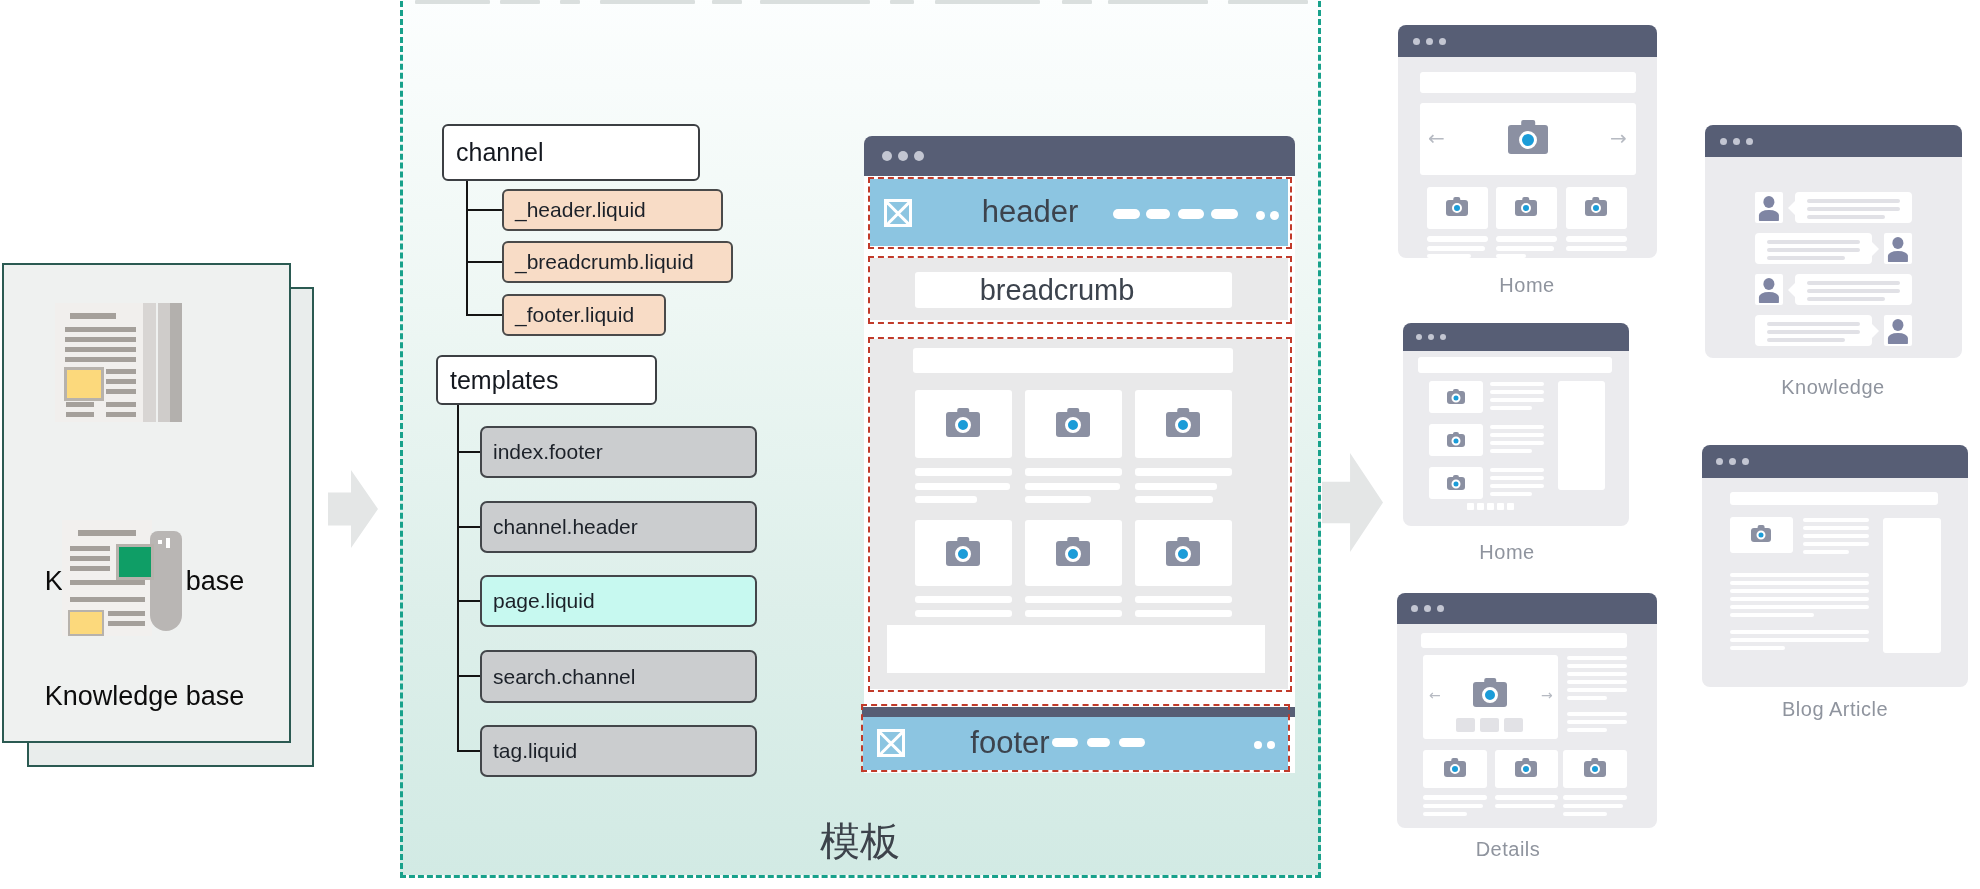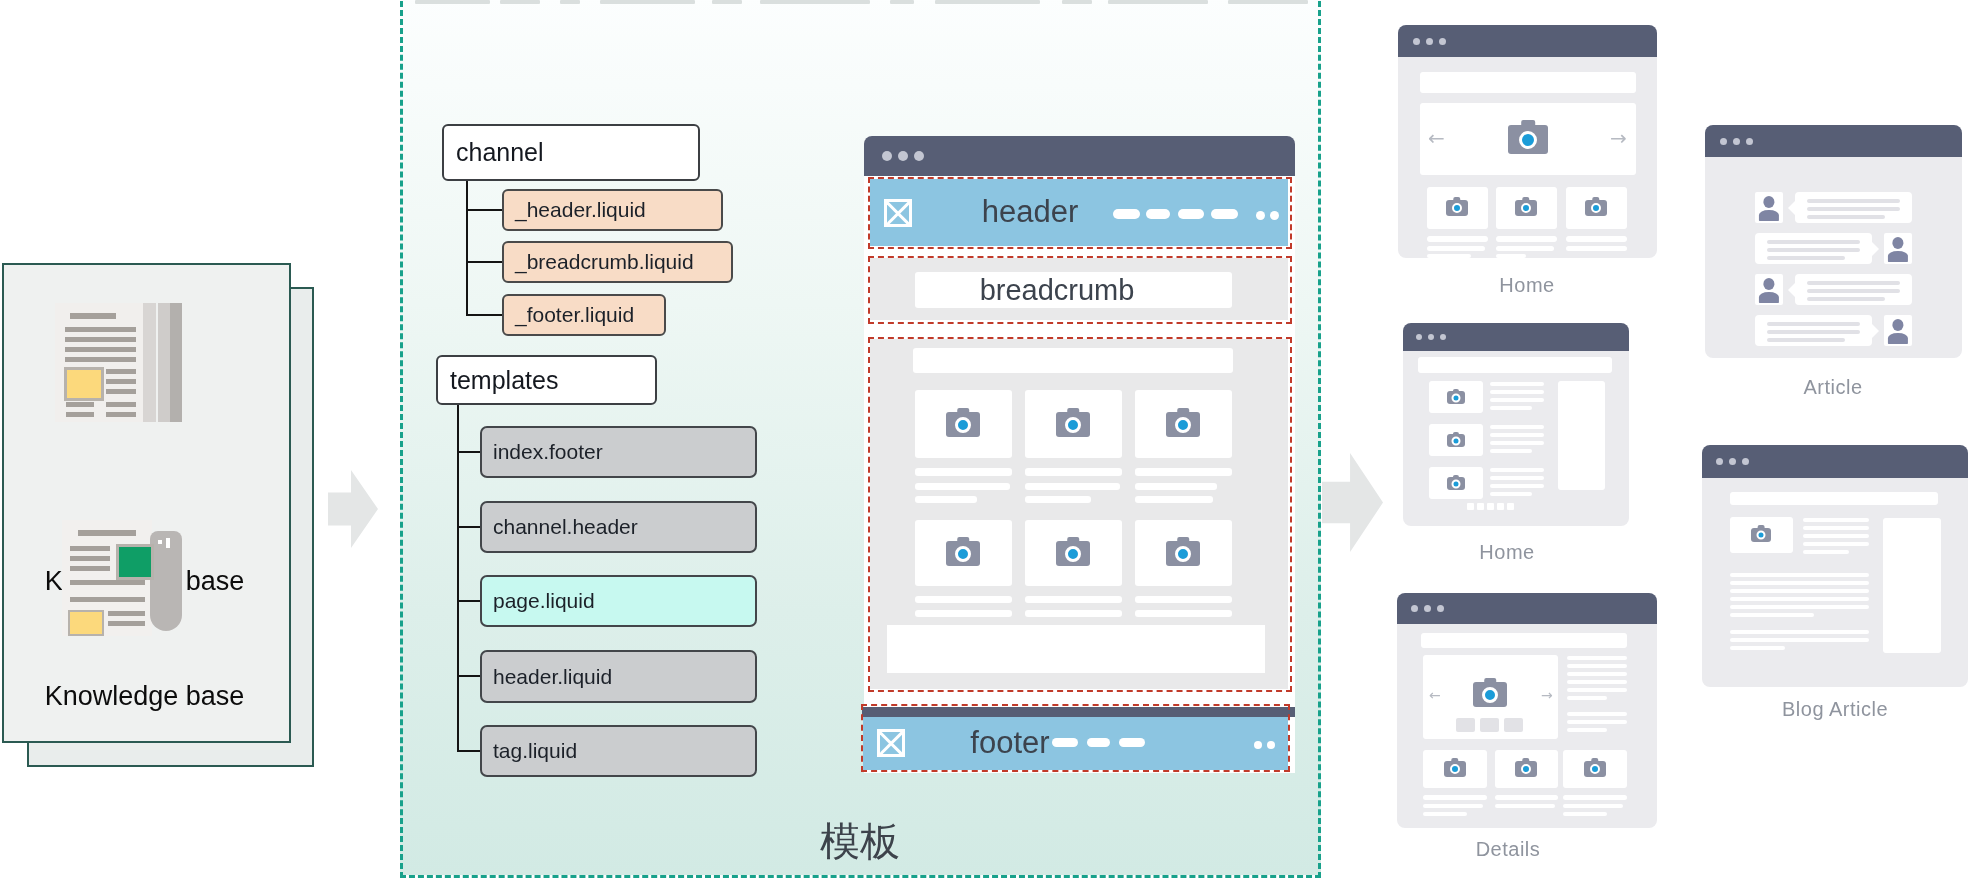--- a/index.html
+++ b/index.html
@@ -143,21 +143,21 @@
   <div class="tline" style="left:457px;top:405px;width:2px;height:346px;"></div>
   <div class="tline" style="left:457px;top:451px;width:23px;height:2px;"></div>
   <div class="tline" style="left:457px;top:526px;width:23px;height:2px;"></div>
   <div class="tline" style="left:457px;top:600px;width:23px;height:2px;"></div>
   <div class="tline" style="left:457px;top:675px;width:23px;height:2px;"></div>
   <div class="tline" style="left:457px;top:750px;width:23px;height:2px;"></div>
   <div class="rootbox" style="left:436px;top:355px;width:221px;height:50px;">templates</div>
   <div class="fbox" style="left:480px;top:426px;width:277px;height:52px;">index.footer</div>
   <div class="fbox" style="left:480px;top:501px;width:277px;height:52px;">channel.header</div>
   <div class="fbox cyan" style="left:480px;top:575px;width:277px;height:52px;">page.liquid</div>
-  <div class="fbox" style="left:480px;top:650px;width:277px;height:53px;">header.liquid</div>
+  <div class="fbox" style="left:480px;top:650px;width:277px;height:53px;">search.channel</div>
   <div class="fbox" style="left:480px;top:725px;width:277px;height:52px;">tag.liquid</div>
 
   <div class="abs" style="left:864px;top:136px;width:431px;height:637px;background:#fff;border-radius:8px 8px 0 0;"></div>
   <div class="titlebar" style="left:864px;top:136px;width:431px;height:40px;"></div>
   <div class="tdots" style="left:882px;top:151px;">
     <i style="width:10px;height:10px;"></i>
       <i style="width:10px;height:10px;"></i>
       <i style="width:10px;height:10px;"></i>
   </div>
 
@@ -282,21 +282,21 @@
     <div class="bub tl" style="left:1795px;top:274px;width:117px;height:31px;"></div>
     <div class="gln" style="left:1807px;top:281px;width:93px;height:4px;"></div>
     <div class="gln" style="left:1807px;top:289px;width:93px;height:4px;"></div>
     <div class="gln" style="left:1807px;top:297px;width:78px;height:4px;"></div>
 
     <div class="bub tr" style="left:1755px;top:315px;width:117px;height:31px;"></div>
     <div class="av" style="left:1884px;top:315px;width:28px;height:31px;"></div>
     <div class="gln" style="left:1767px;top:322px;width:93px;height:4px;"></div>
     <div class="gln" style="left:1767px;top:330px;width:93px;height:4px;"></div>
     <div class="gln" style="left:1767px;top:338px;width:78px;height:4px;"></div>
-    <div class="plabel" style="left:1753px;top:376px;width:160px;">Article</div>
+    <div class="plabel" style="left:1753px;top:376px;width:160px;">Knowledge</div>
   </div>
 
   <div>
     <div class="titlebar" style="left:1403px;top:323px;width:226px;height:28px;"></div>
     <div class="tdots" style="left:1416px;top:334px;">
       <i style="width:6px;height:6px;"></i>
         <i style="width:6px;height:6px;"></i>
         <i style="width:6px;height:6px;"></i>
     </div>
     <div class="winbody" style="left:1403px;top:351px;width:226px;height:175px;"></div>

